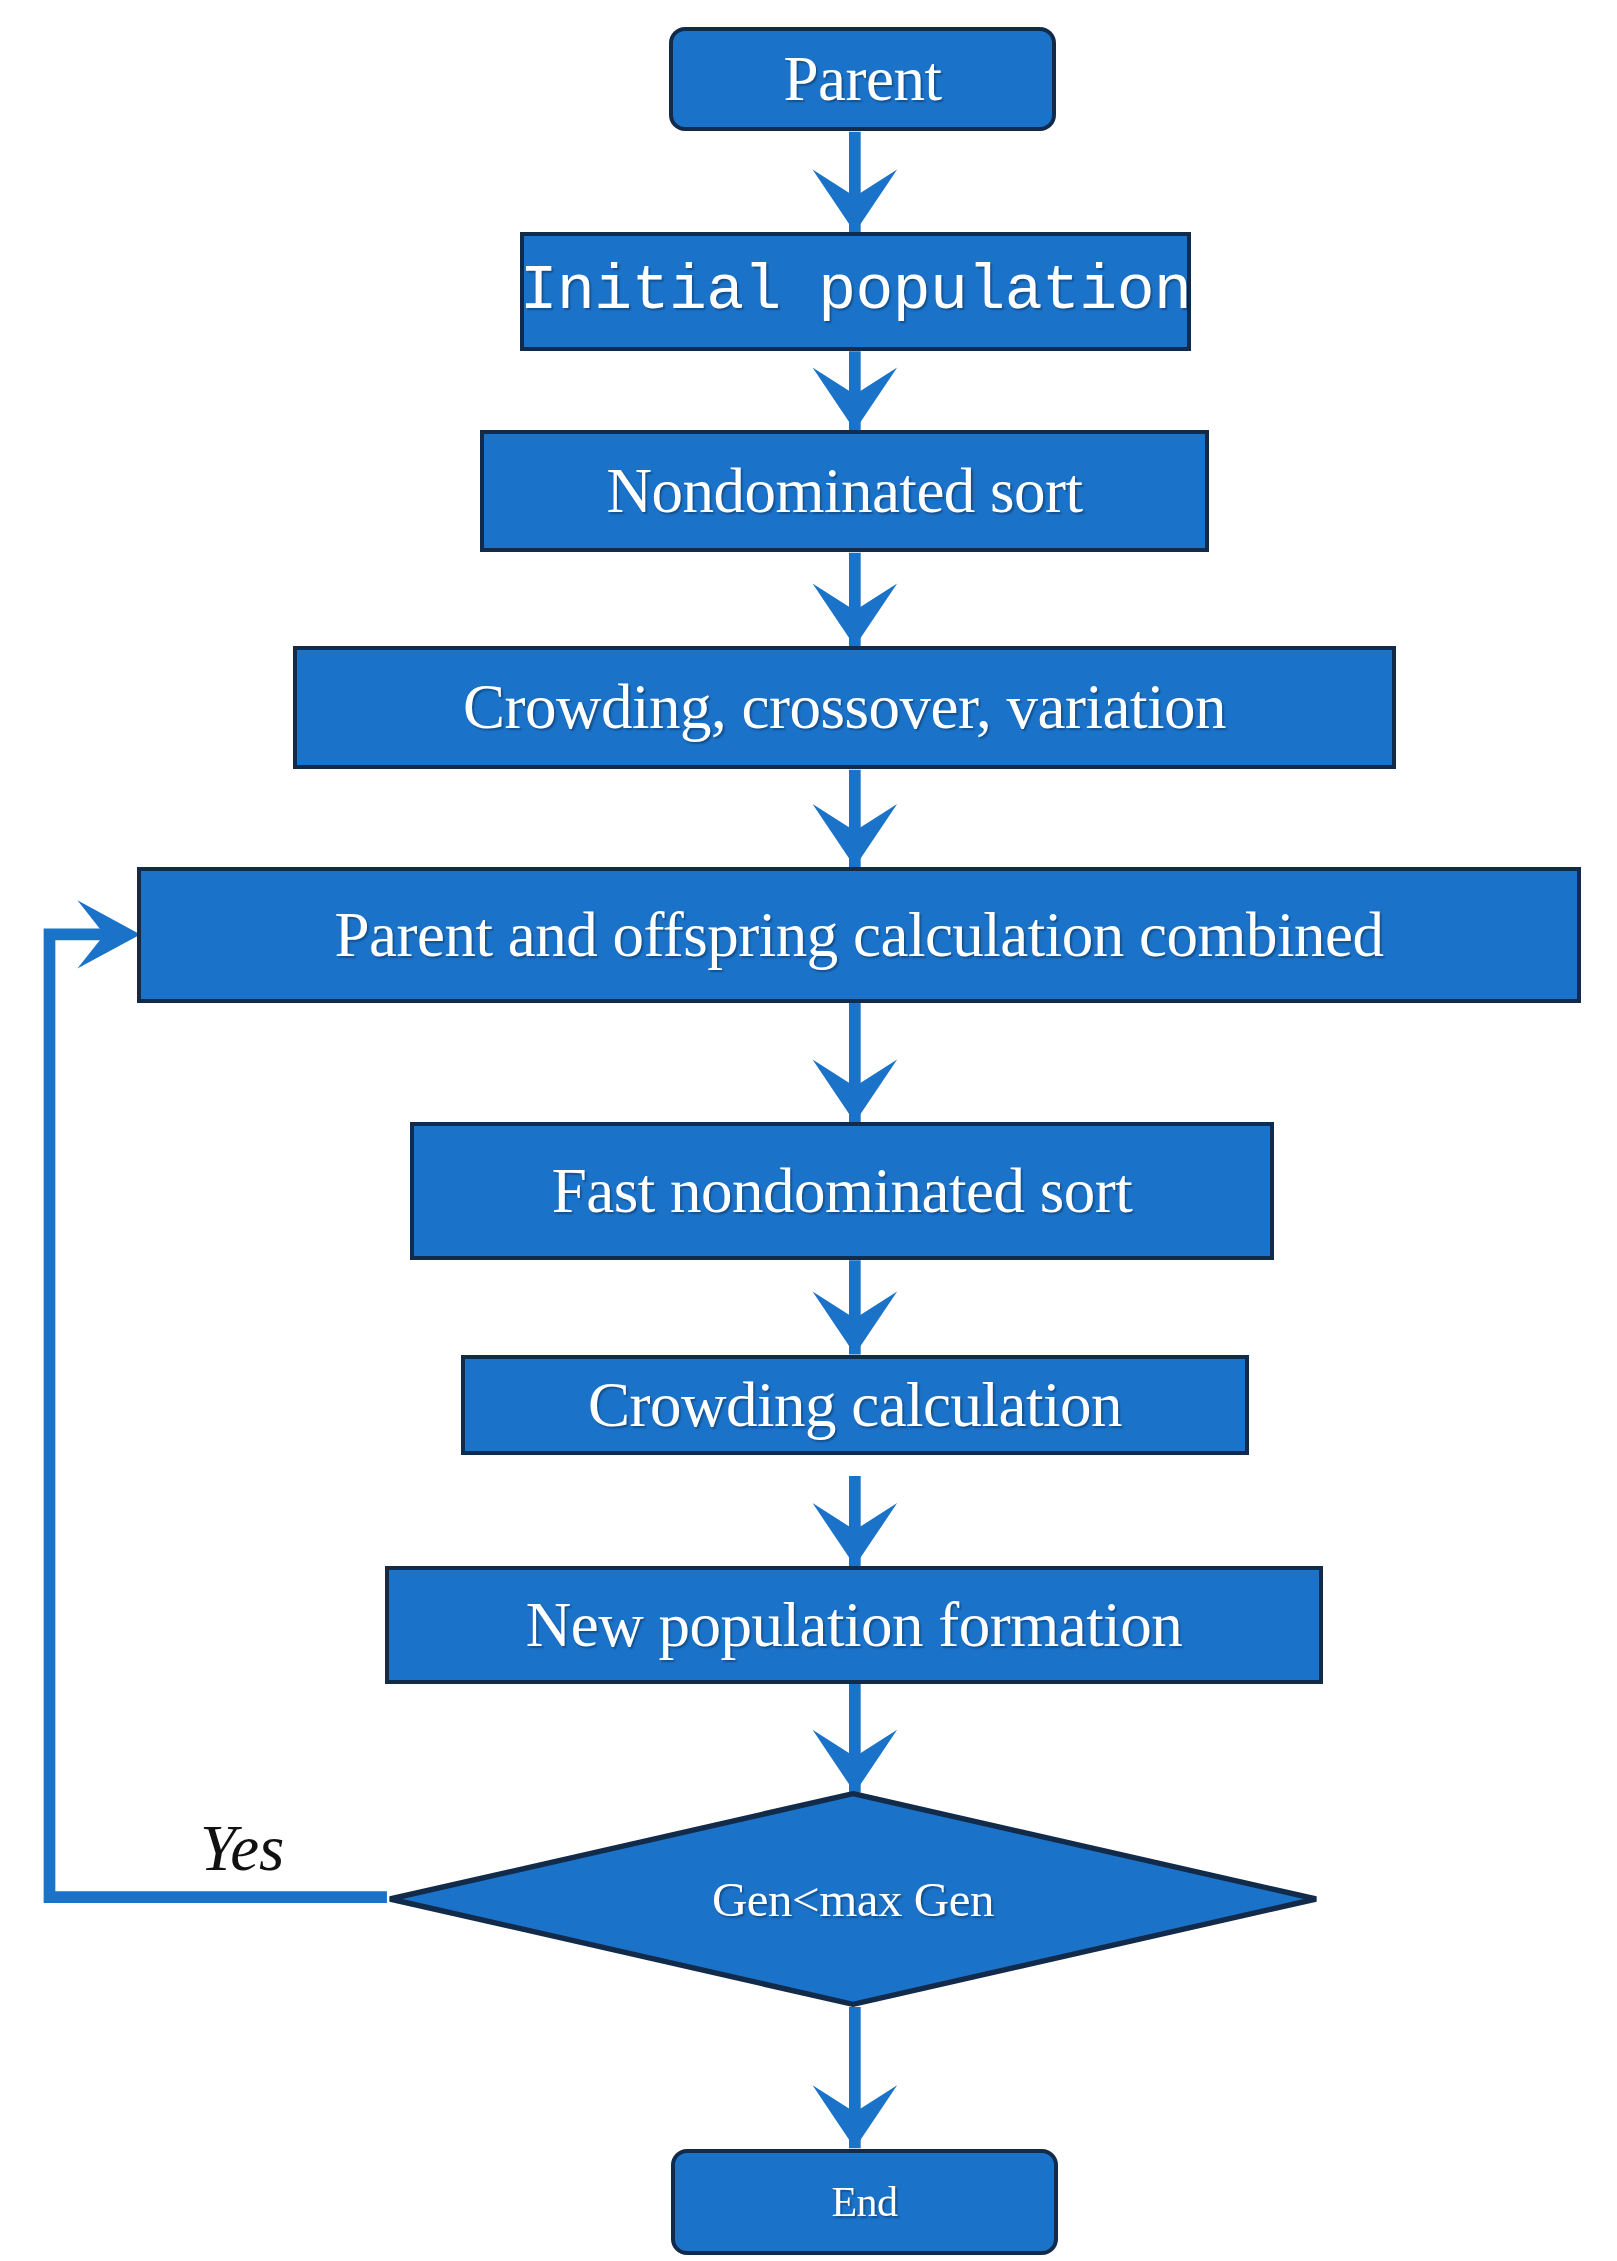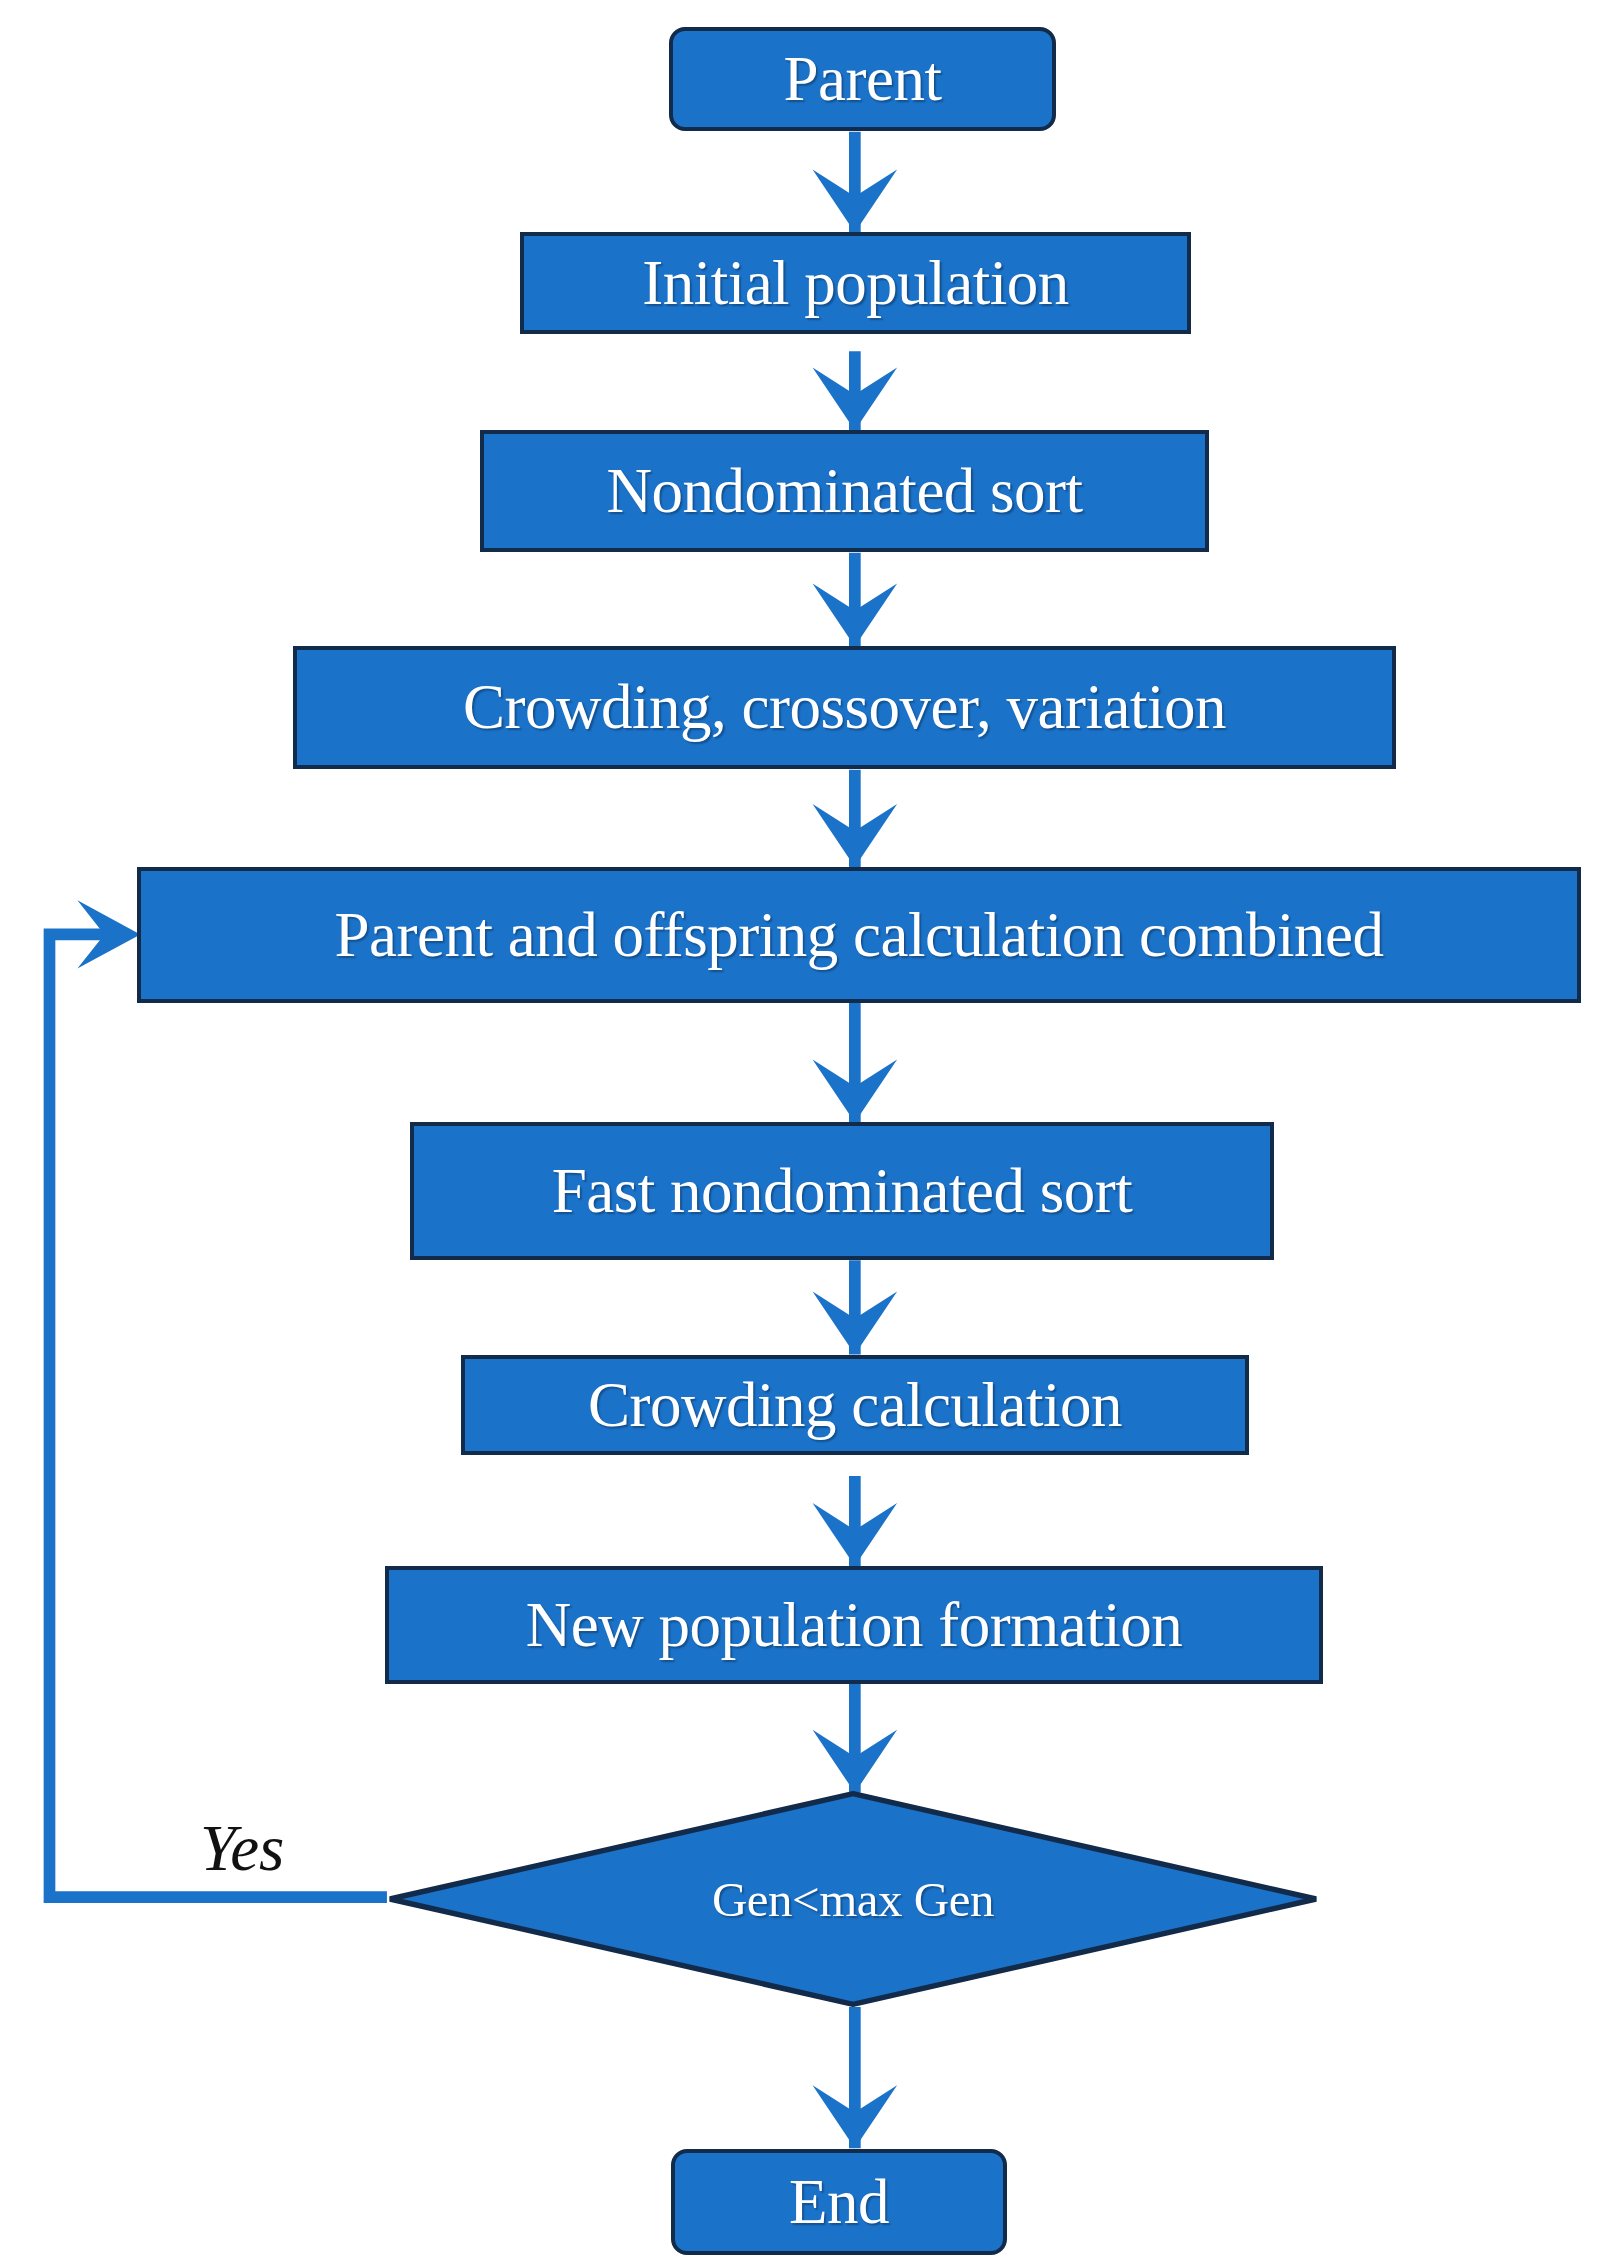--- a/index.html
+++ b/index.html
@@ -115,21 +115,21 @@
     </g>
 
     <polyline points="430,2108 55,2108 55,1038 142,1038" stroke="#1B72C9" stroke-width="13" fill="none" stroke-linejoin="miter" stroke-linecap="butt"></polyline>
     <path d="M 86 1000 L 156 1038 L 86 1076 L 116 1038 Z" fill="#1B72C9"></path>
   </svg>
 
   <div class="node terminal" style="left:669px; top:27px; width:387px; height:104px; font-size:63px;">
     <span class="node-label">Parent</span>
   </div>
 
-  <div class="node" style="left:520px; top:232px; width:671px; height:102px; font-size:63px;">
+  <div class="node" style="left:520px; top:232px; width:671px; height:119px; font-size:63px;font-family:Liberation Mono, monospace;">
     <span class="node-label">Initial population</span>
   </div>
 
   <div class="node" style="left:480px; top:430px; width:729px; height:122px; font-size:63px;">
     <span class="node-label">Nondominated sort</span>
   </div>
 
   <div class="node" style="left:293px; top:646px; width:1103px; height:123px; font-size:63px;">
     <span class="node-label">Crowding, crossover, variation</span>
   </div>
@@ -154,18 +154,18 @@
     <svg width="932" height="216" viewBox="0 0 1035 240" xmlns="http://www.w3.org/2000/svg" style="position:absolute; left:0; top:0;">
       <polygon points="517.5,3 1032,120 517.5,237 3,120" fill="#1B72C9" stroke="#132b4a" stroke-width="6"></polygon>
     </svg>
     <span class="diamond-label" style="font-size:49px;">Gen&lt;max Gen</span>
   </div>
 
   <div class="edge-label" style="left:200px; top:1816px; font-size:65px;font-style:italic;">
     <span>Yes</span>
   </div>
 
-  <div class="node terminal" style="left:671px; top:2149px; width:336px; height:106px; font-size:63px;">
+  <div class="node terminal" style="left:671px; top:2149px; width:387px; height:106px; font-size:42px;">
     <span class="node-label">End</span>
   </div>
 
 </div>
 
 
 </body></html>

